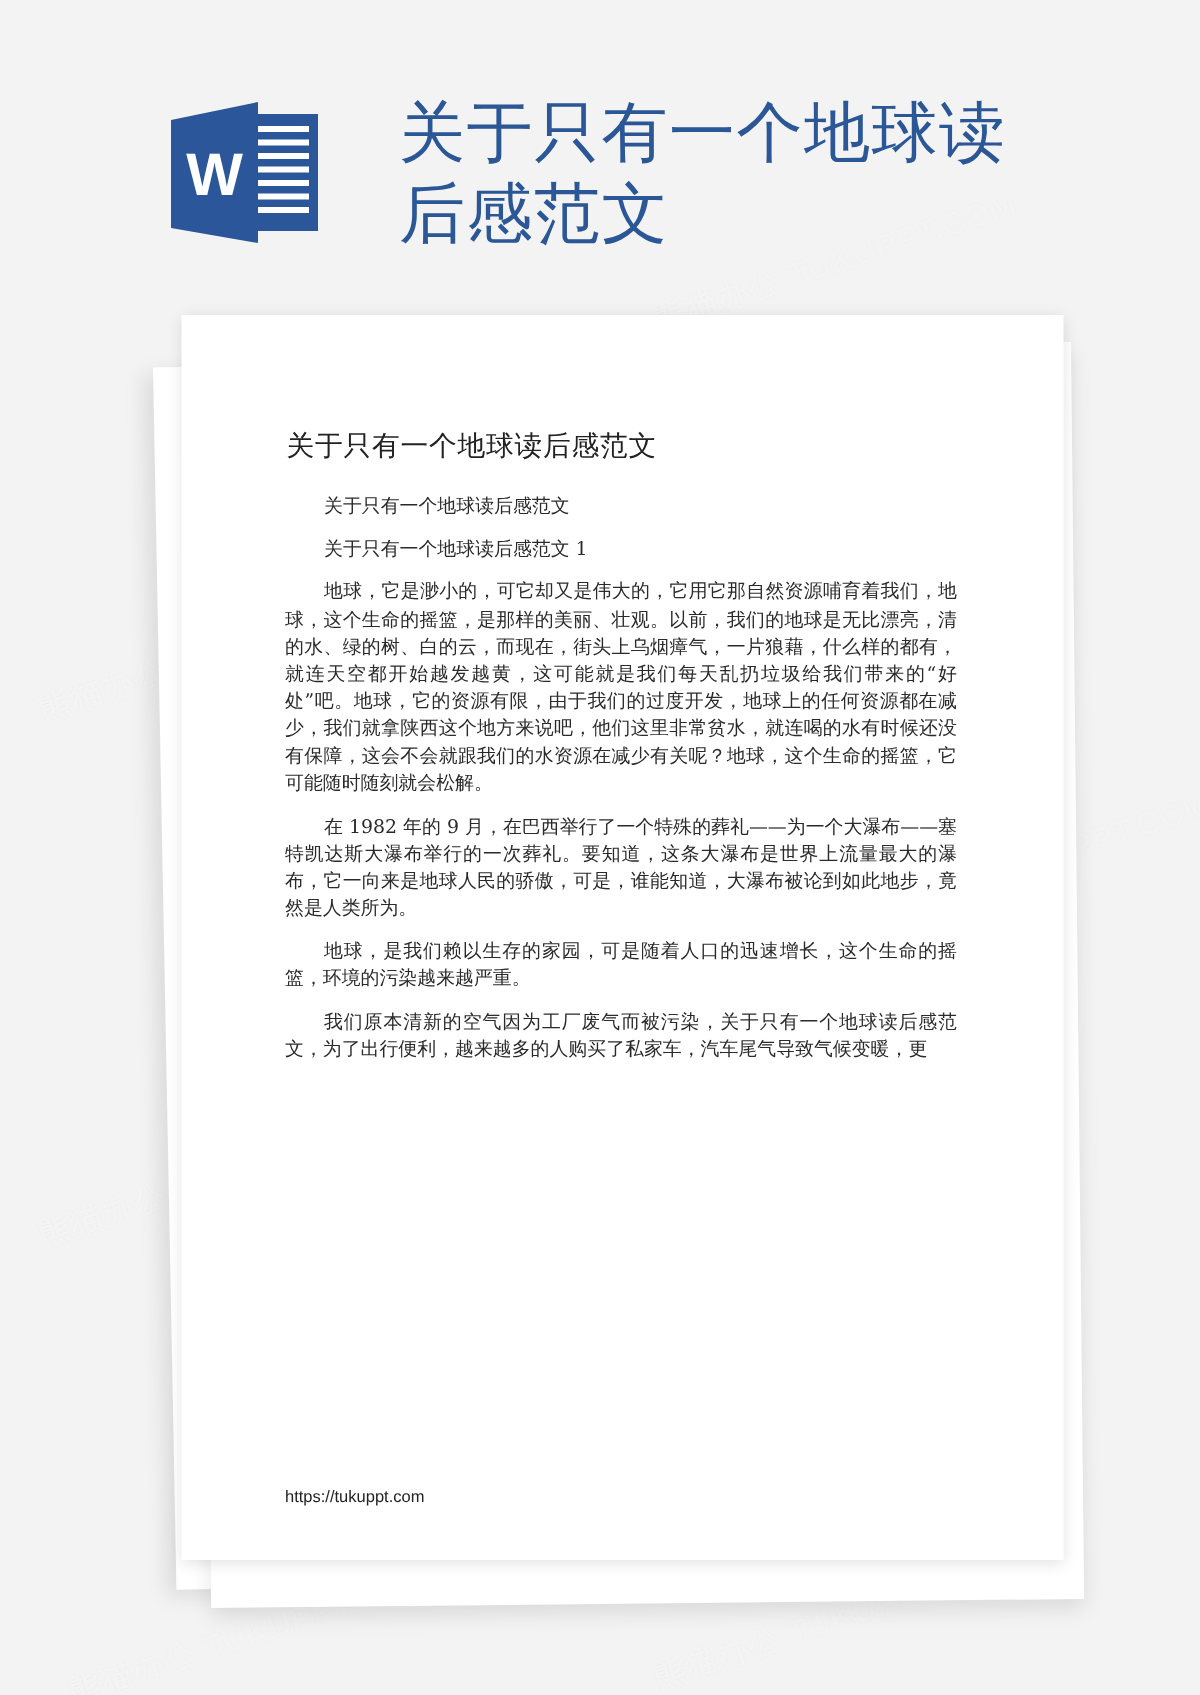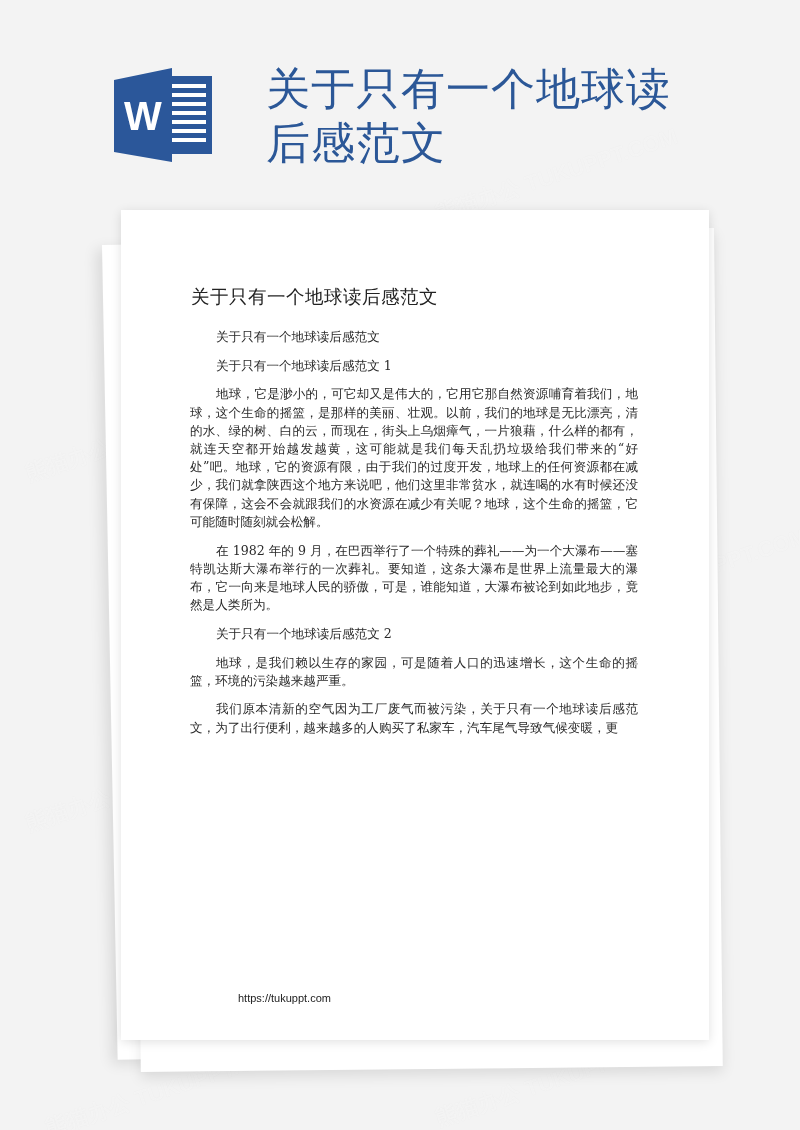--- a/index.html
+++ b/index.html
@@ -36,21 +36,21 @@
   }
   .body-text {
     position: absolute; left: 69px; top: 118px; width: 448px;
     font-family: "DejaVu Serif", "Liberation Serif", serif;
     font-size: 12.6px; line-height: 18.2px; color: #2a2a2a;
     text-align: justify;
   }
   .body-text p { margin: 0 0 10.5px 0; text-indent: 26px; }
   .footer-url {
     position: absolute; left: 69px; top: 782px;
-    font-family: "Liberation Sans", sans-serif; font-size: 11px; color: #222; margin-left: 48px;
+    font-family: "Liberation Sans", sans-serif; font-size: 11px; color: #222;
   }
   .watermark {
     position: absolute; font-family: "Liberation Sans", sans-serif; font-weight: bold;
     font-size: 22px; color: rgba(255,255,255,0.55);
     text-shadow: 0 0 1px rgba(0,0,0,0.06);
     transform: rotate(-18deg); white-space: nowrap; pointer-events: none;
   }
 </style>
 </head>
 <body>
@@ -81,18 +81,17 @@
 <div class="back-page-1"></div>
 <div class="back-page-2"></div>
 
 <div class="page">
   <div class="doc-title">关于只有一个地球读后感范文</div>
   <div class="body-text">
     <p>关于只有一个地球读后感范文</p>
     <p>关于只有一个地球读后感范文 1</p>
     <p>地球，它是渺小的，可它却又是伟大的，它用它那自然资源哺育着我们，地球，这个生命的摇篮，是那样的美丽、壮观。以前，我们的地球是无比漂亮，清的水、绿的树、白的云，而现在，街头上乌烟瘴气，一片狼藉，什么样的都有，就连天空都开始越发越黄，这可能就是我们每天乱扔垃圾给我们带来的“好处”吧。地球，它的资源有限，由于我们的过度开发，地球上的任何资源都在减少，我们就拿陕西这个地方来说吧，他们这里非常贫水，就连喝的水有时候还没有保障，这会不会就跟我们的水资源在减少有关呢？地球，这个生命的摇篮，它可能随时随刻就会松解。</p>
     <p>在 1982 年的 9 月，在巴西举行了一个特殊的葬礼——为一个大瀑布——塞特凯达斯大瀑布举行的一次葬礼。要知道，这条大瀑布是世界上流量最大的瀑布，它一向来是地球人民的骄傲，可是，谁能知道，大瀑布被论到如此地步，竟然是人类所为。</p>
-    <p>关于只有一个地球读后感范文 2</p>
     <p>地球，是我们赖以生存的家园，可是随着人口的迅速增长，这个生命的摇篮，环境的污染越来越严重。</p>
     <p>我们原本清新的空气因为工厂废气而被污染，关于只有一个地球读后感范文，为了出行便利，越来越多的人购买了私家车，汽车尾气导致气候变暖，更</p>
   </div>
   <div class="footer-url">https://tukuppt.com</div>
 </div>
 
 </body></html>

